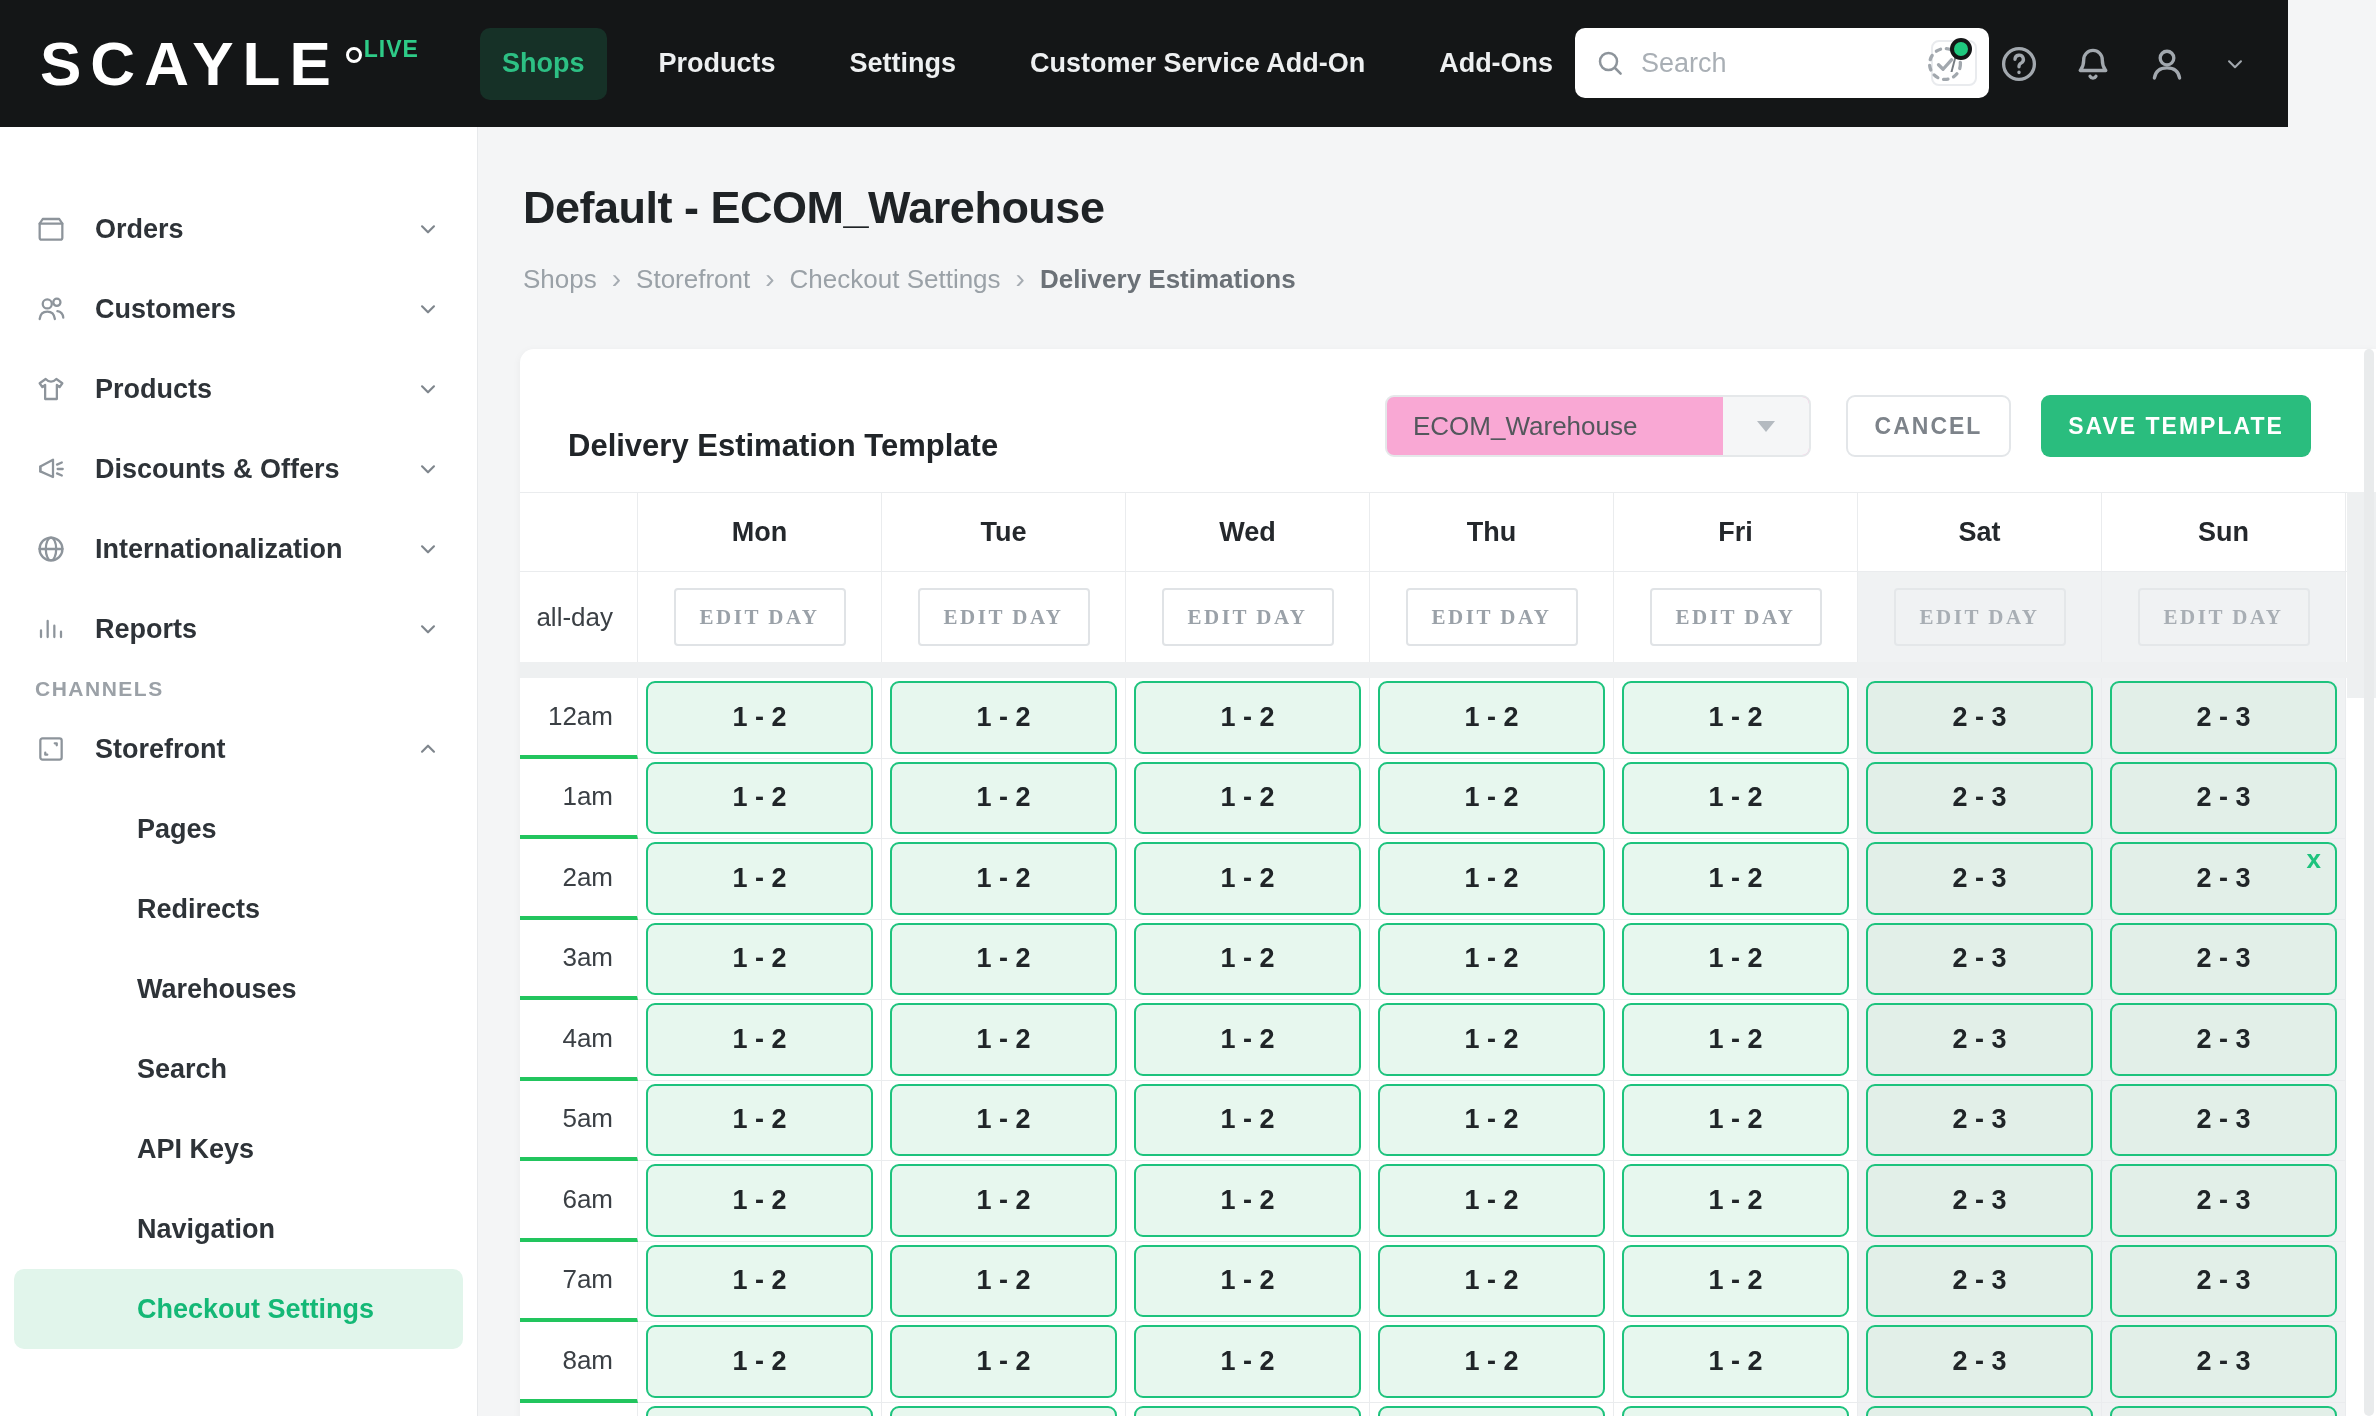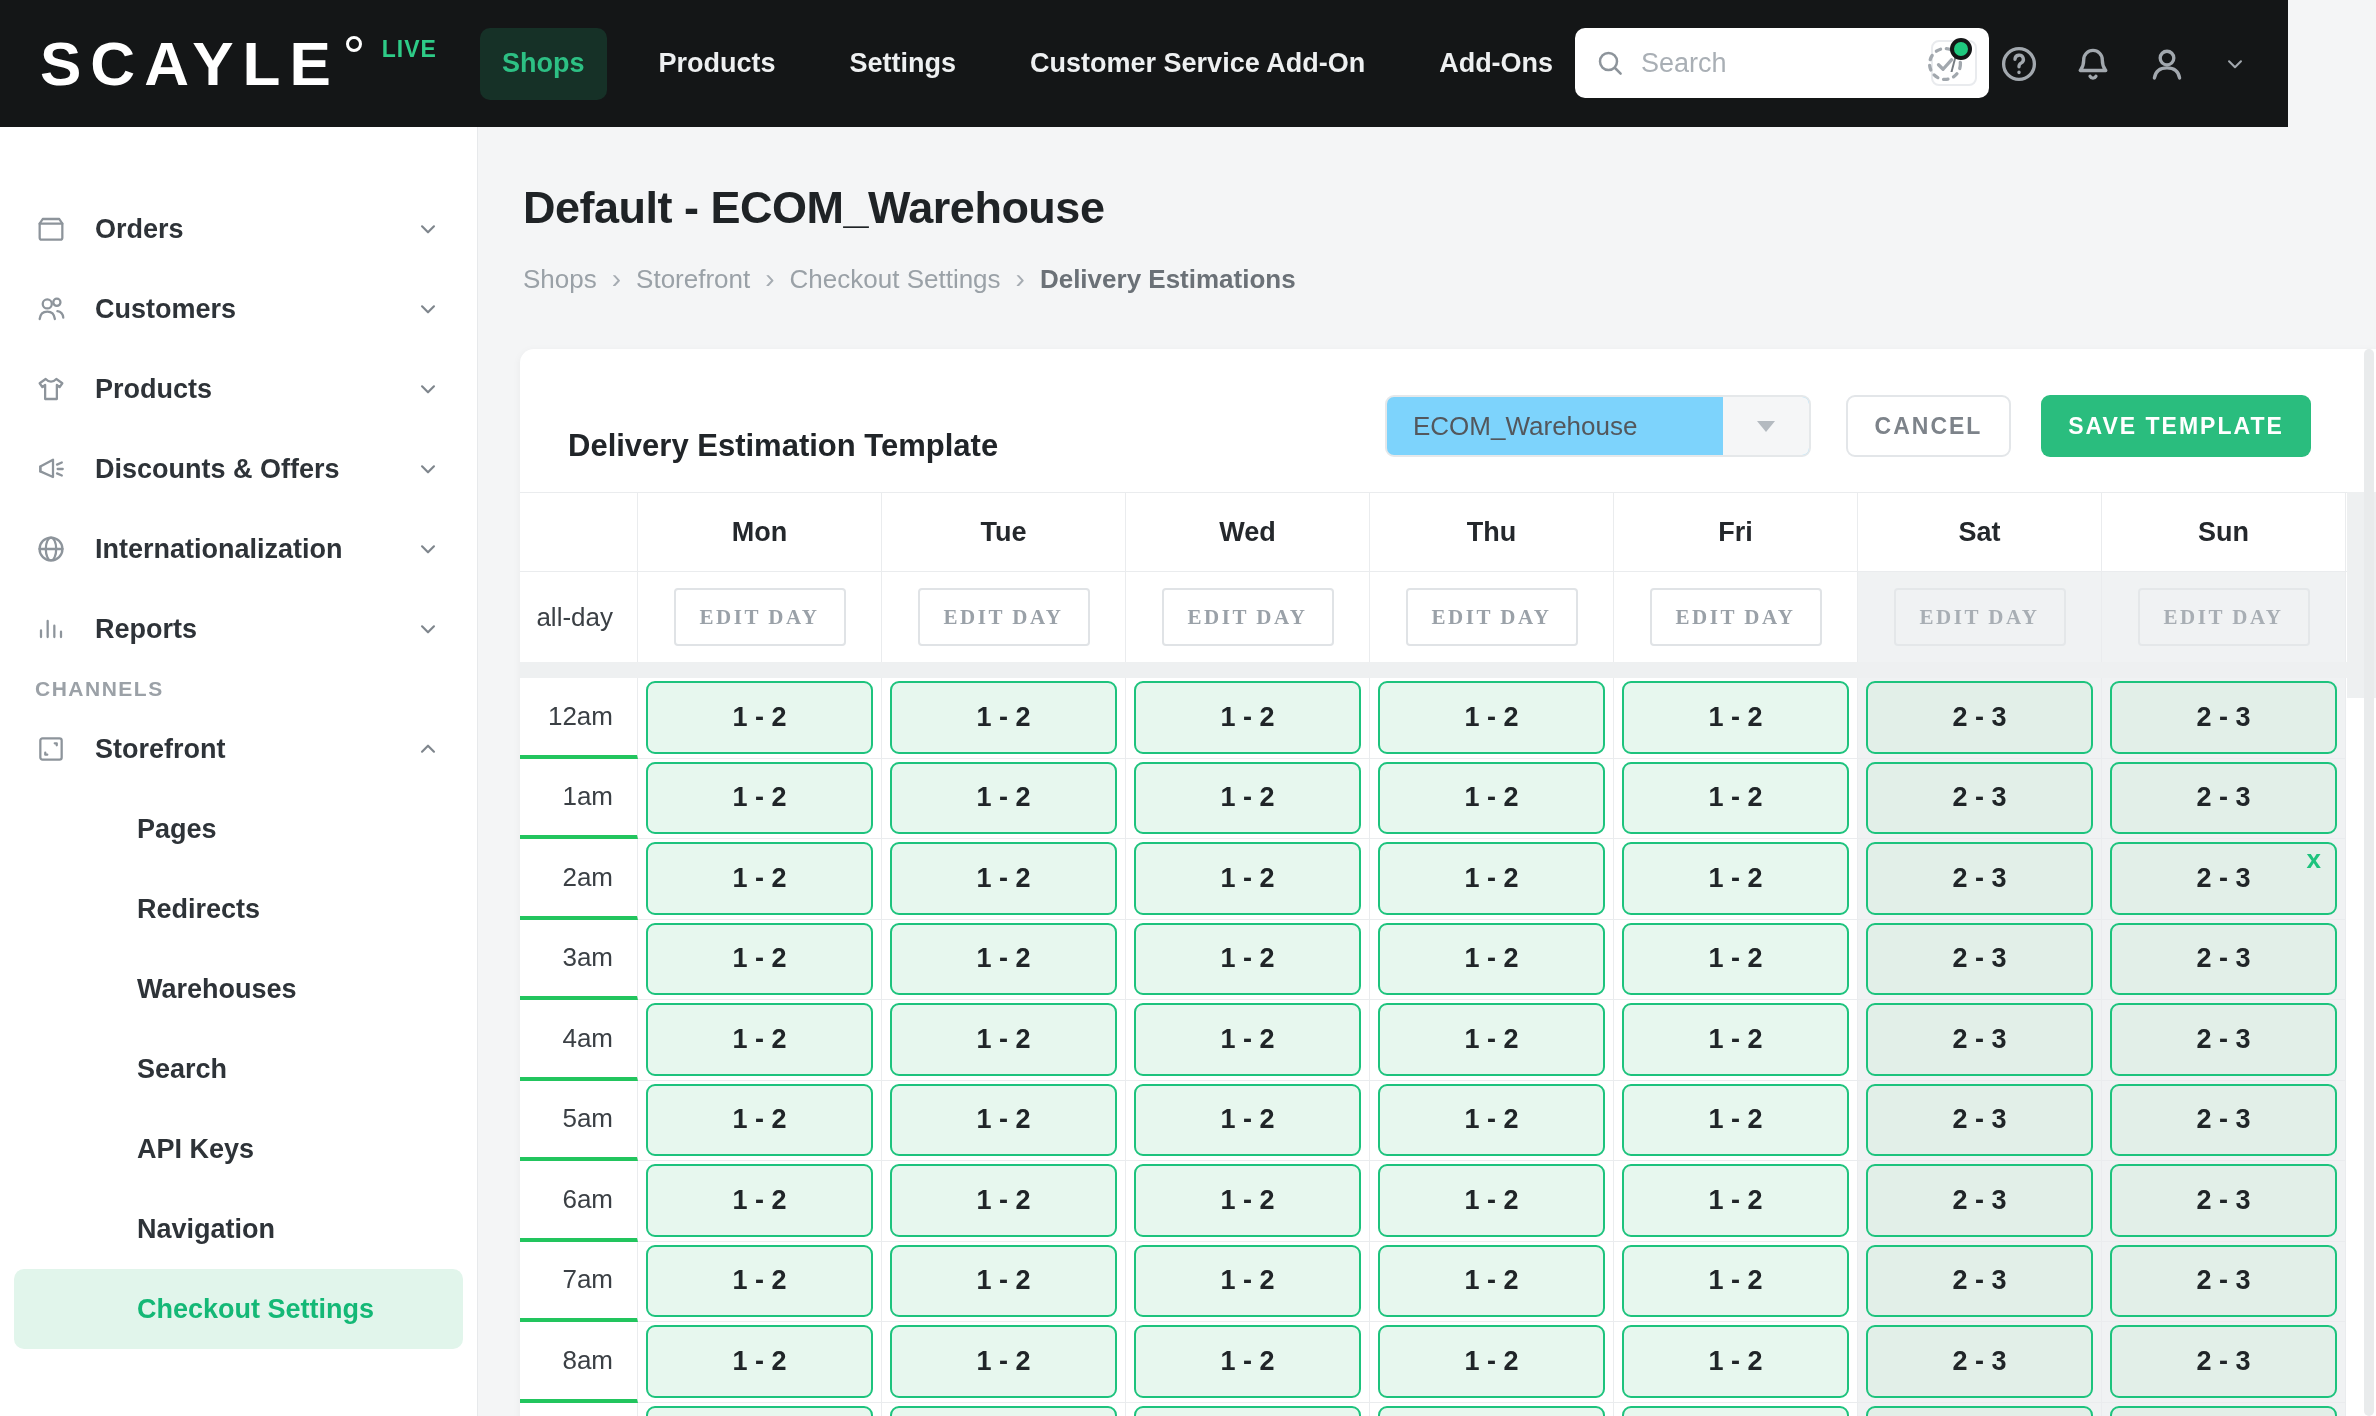--- a/index.html
+++ b/index.html
@@ -3,21 +3,21 @@
 <meta charset="utf-8">
 <style>
   html,body{margin:0;padding:0;background:#f4f5f6;}
   *{box-sizing:border-box;font-family:"Liberation Sans",sans-serif;}
   #app{position:relative;width:2376px;height:1416px;overflow:hidden;background:#f4f5f6;}
 
   
   .topbar{position:absolute;left:0;top:0;width:2288px;height:127px;background:#141617;z-index:10;}
   .logo{position:absolute;left:40px;top:0;height:127px;display:flex;align-items:center;}
   .logo-word{color:#fff;font-size:62px;font-weight:800;letter-spacing:9px;line-height:1;}
-  .logo-sup{display:flex;align-items:flex-start;gap:20px;margin-left:6px;margin-top:-28px;}
+  .logo-sup{display:flex;align-items:flex-end;gap:2px;margin-left:6px;margin-top:-28px;}
   .logo-ring{width:16px;height:16px;border:3.5px solid #fff;border-radius:50%;display:inline-block;}
   .live{color:#2ecb87;font-size:23px;font-weight:800;letter-spacing:1px;}
   .main-nav{position:absolute;left:480px;top:0;height:127px;display:flex;align-items:center;gap:30px;}
   .nav-item{height:72px;display:flex;align-items:center;padding:0 22px;border-radius:10px;color:#eef0f1;font-size:27px;font-weight:700;cursor:pointer;white-space:nowrap;}
   .nav-item.active{background:#16322а;}
   .nav-item.active{background:#163127;color:#2dc084;}
   .search-box{position:absolute;left:1575px;top:28px;width:414px;height:70px;background:#fff;border-radius:10px;display:flex;align-items:center;padding:0 12px 0 20px;}
   .search-box svg{width:30px;height:30px;stroke:#8d949b;fill:none;stroke-width:2;stroke-linecap:round;}
   .search-input{flex:1;border:none;outline:none;font-size:27px;color:#2b2f33;margin-left:14px;min-width:0;background:transparent;}
   .search-input::placeholder{color:#a9afb5;}
@@ -47,21 +47,21 @@
   .page-title{position:absolute;left:45px;top:24px;font-size:45px;font-weight:800;color:#1f2326;letter-spacing:-.5px;margin-top:31px;}
   .breadcrumb{position:absolute;left:45px;top:136px;display:flex;align-items:center;gap:15px;font-size:26px;}
   .bc-item{color:#9aa1a7;cursor:pointer;}
   .bc-sep{color:#a6acb2;font-size:28px;}
   .bc-item.current{color:#6b7177;font-weight:700;cursor:default;}
 
   
   .card{position:absolute;left:42px;top:222px;right:0;bottom:-10px;background:#fff;border-radius:14px 0 0 0;box-shadow:0 2px 8px rgba(20,30,40,.05);overflow:hidden;}
   .card-head{position:relative;height:143px;}
   .panel-title{position:absolute;left:48px;top:0;height:143px;display:flex;align-items:center;font-size:31px;font-weight:800;color:#212529;}
-  .dropdown{position:absolute;left:865px;top:46px;width:426px;height:62px;border:2px solid #e5e8ea;border-radius:9px;background:#7dd3fc;cursor:pointer;display:flex;align-items:center;}
+  .dropdown{position:absolute;left:865px;top:46px;width:426px;height:62px;border:2px solid #e5e8ea;border-radius:9px;background:#f9a8d4;cursor:pointer;display:flex;align-items:center;}
   .dd-value{padding-left:26px;font-size:26px;color:#53575c;}
   .dd-caret-zone{position:absolute;right:0;top:0;bottom:0;width:86px;background:#f5f6f7;border-radius:0 7px 7px 0;display:flex;align-items:center;justify-content:center;}
   .dd-caret{width:0;height:0;border-left:9px solid transparent;border-right:9px solid transparent;border-top:11px solid #b4bac0;}
   .btn{position:absolute;top:46px;height:62px;border-radius:9px;display:flex;align-items:center;justify-content:center;font-size:23px;font-weight:800;letter-spacing:2px;cursor:pointer;}
   .btn-cancel{left:1326px;width:165px;background:#fff;border:2px solid #e3e6e9;color:#7d838a;}
   .btn-save{left:1521px;width:270px;background:var(--save-green,#2abd7e);color:#fff;border:none;}
 
   
   .de-table{position:absolute;left:0;top:143px;width:1827px;}
   .gutter{position:absolute;left:1827px;right:0;top:143px;height:206px;background:#eef0f1;}

